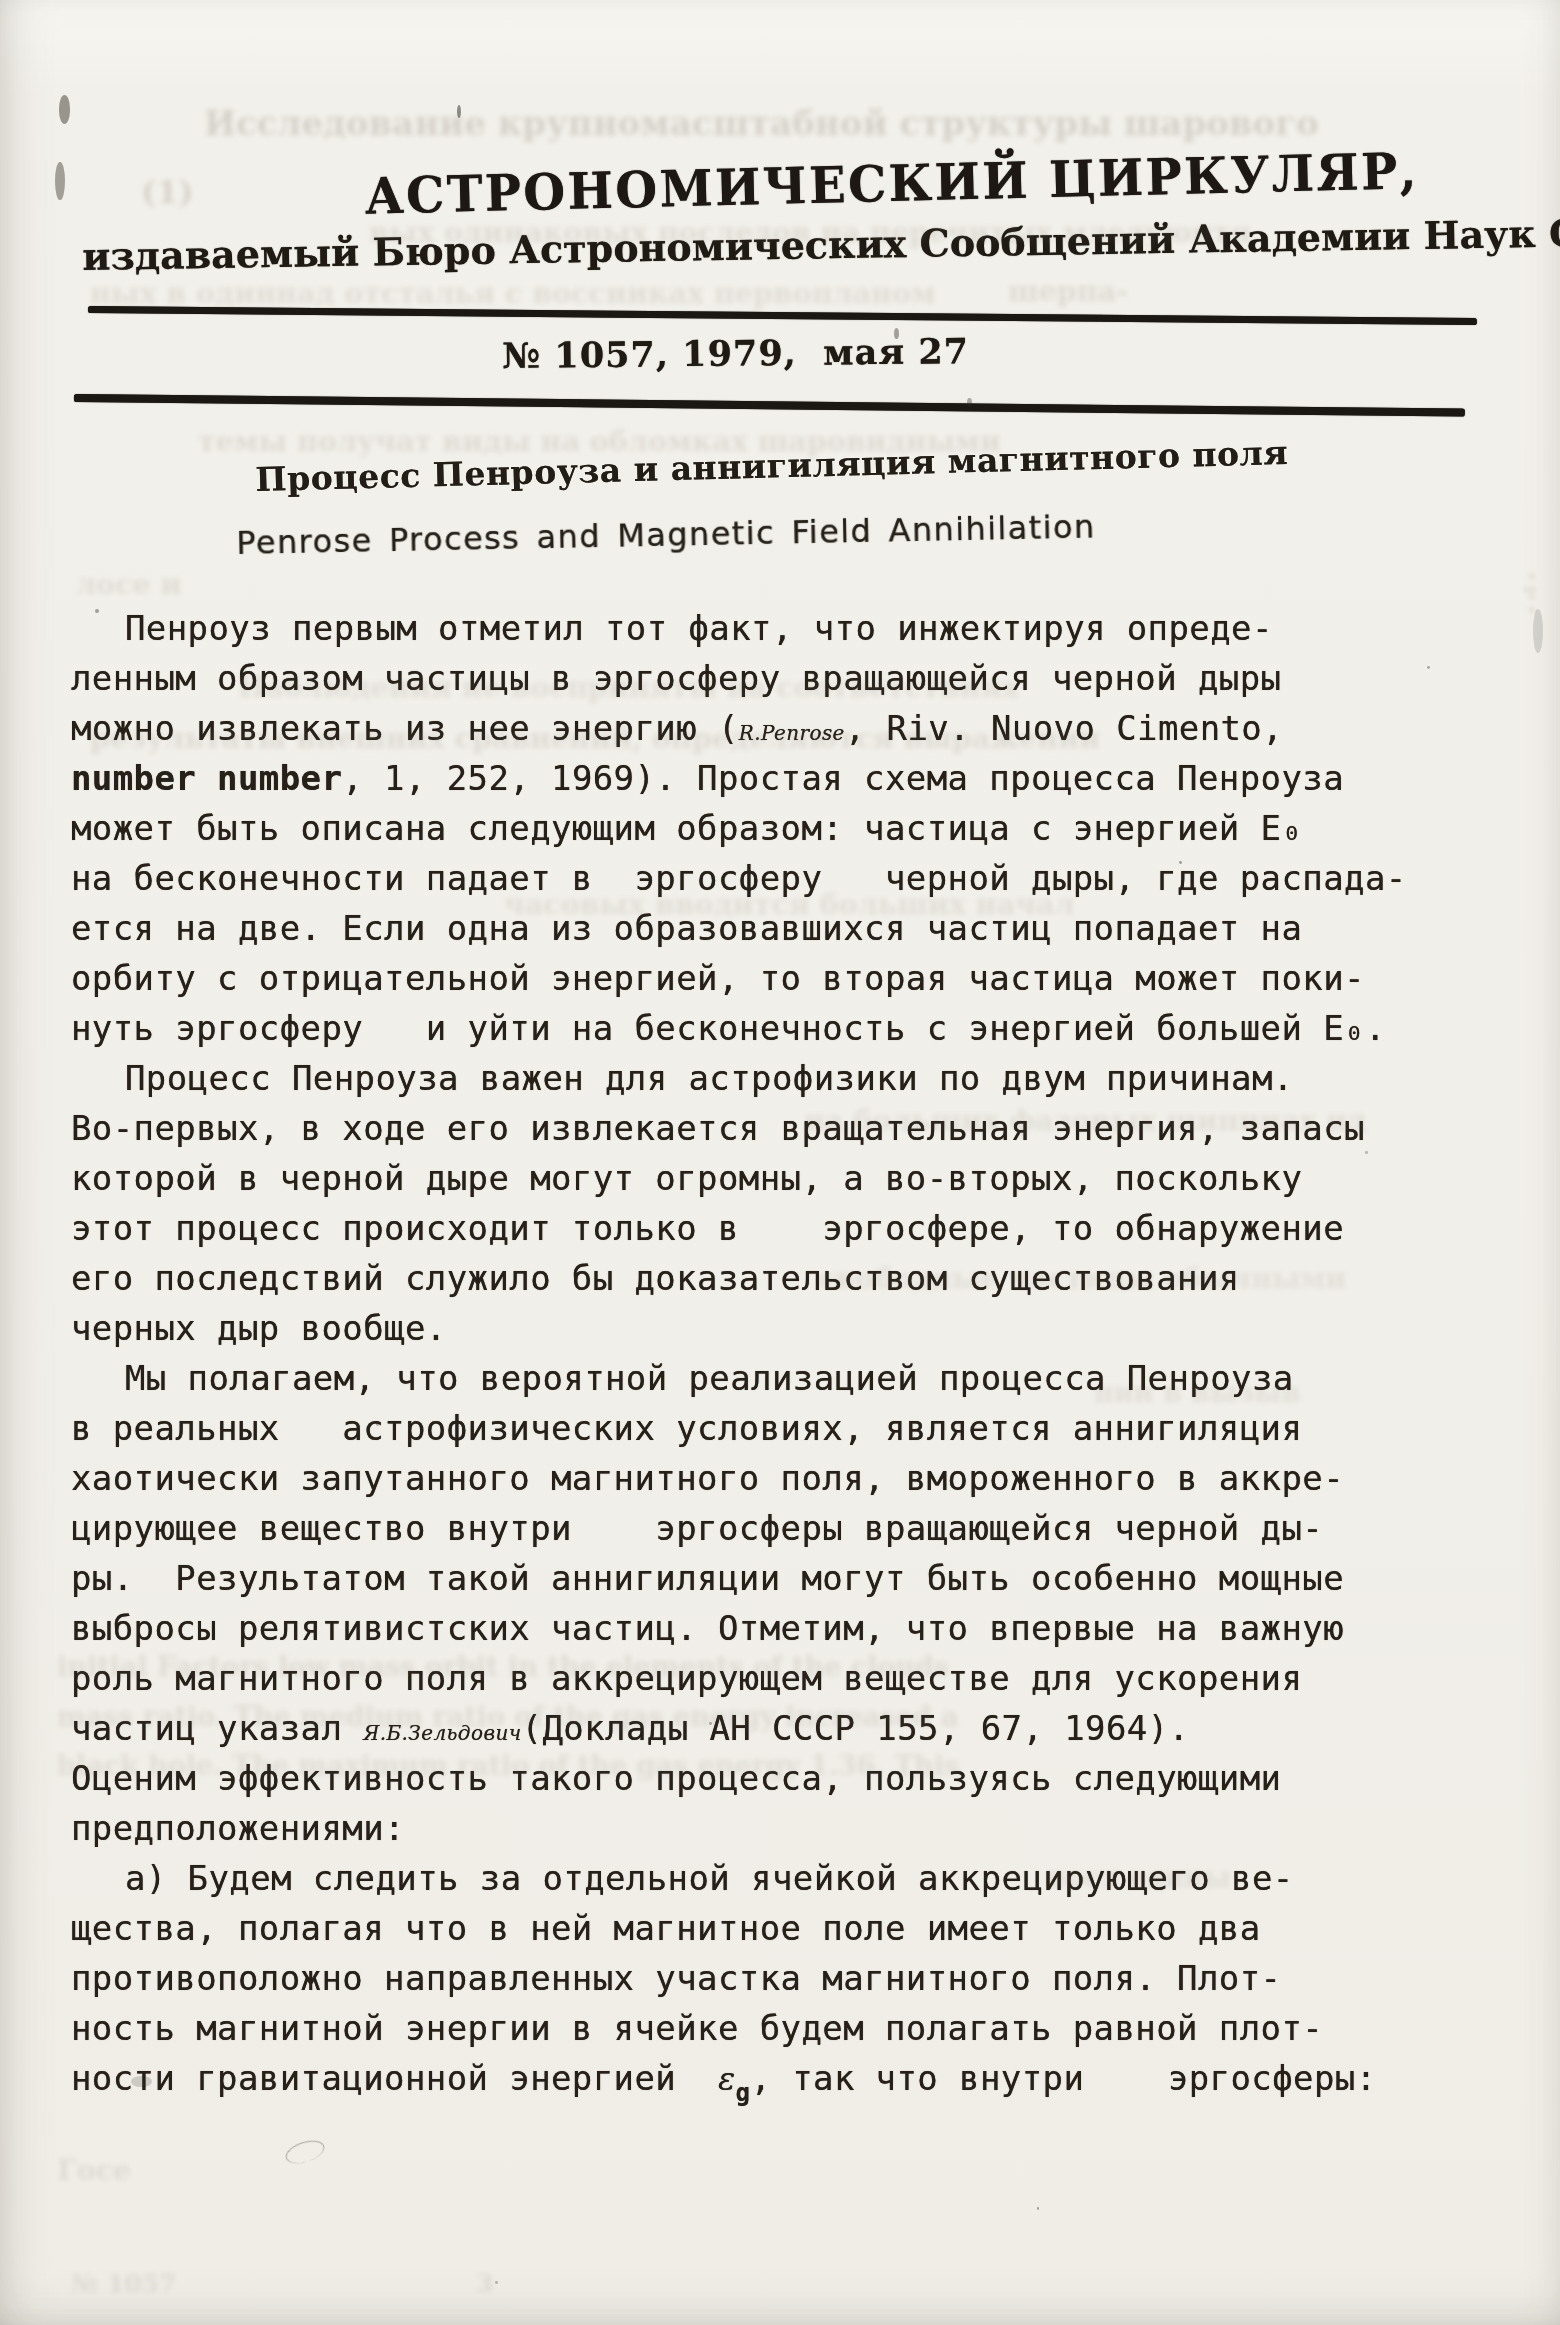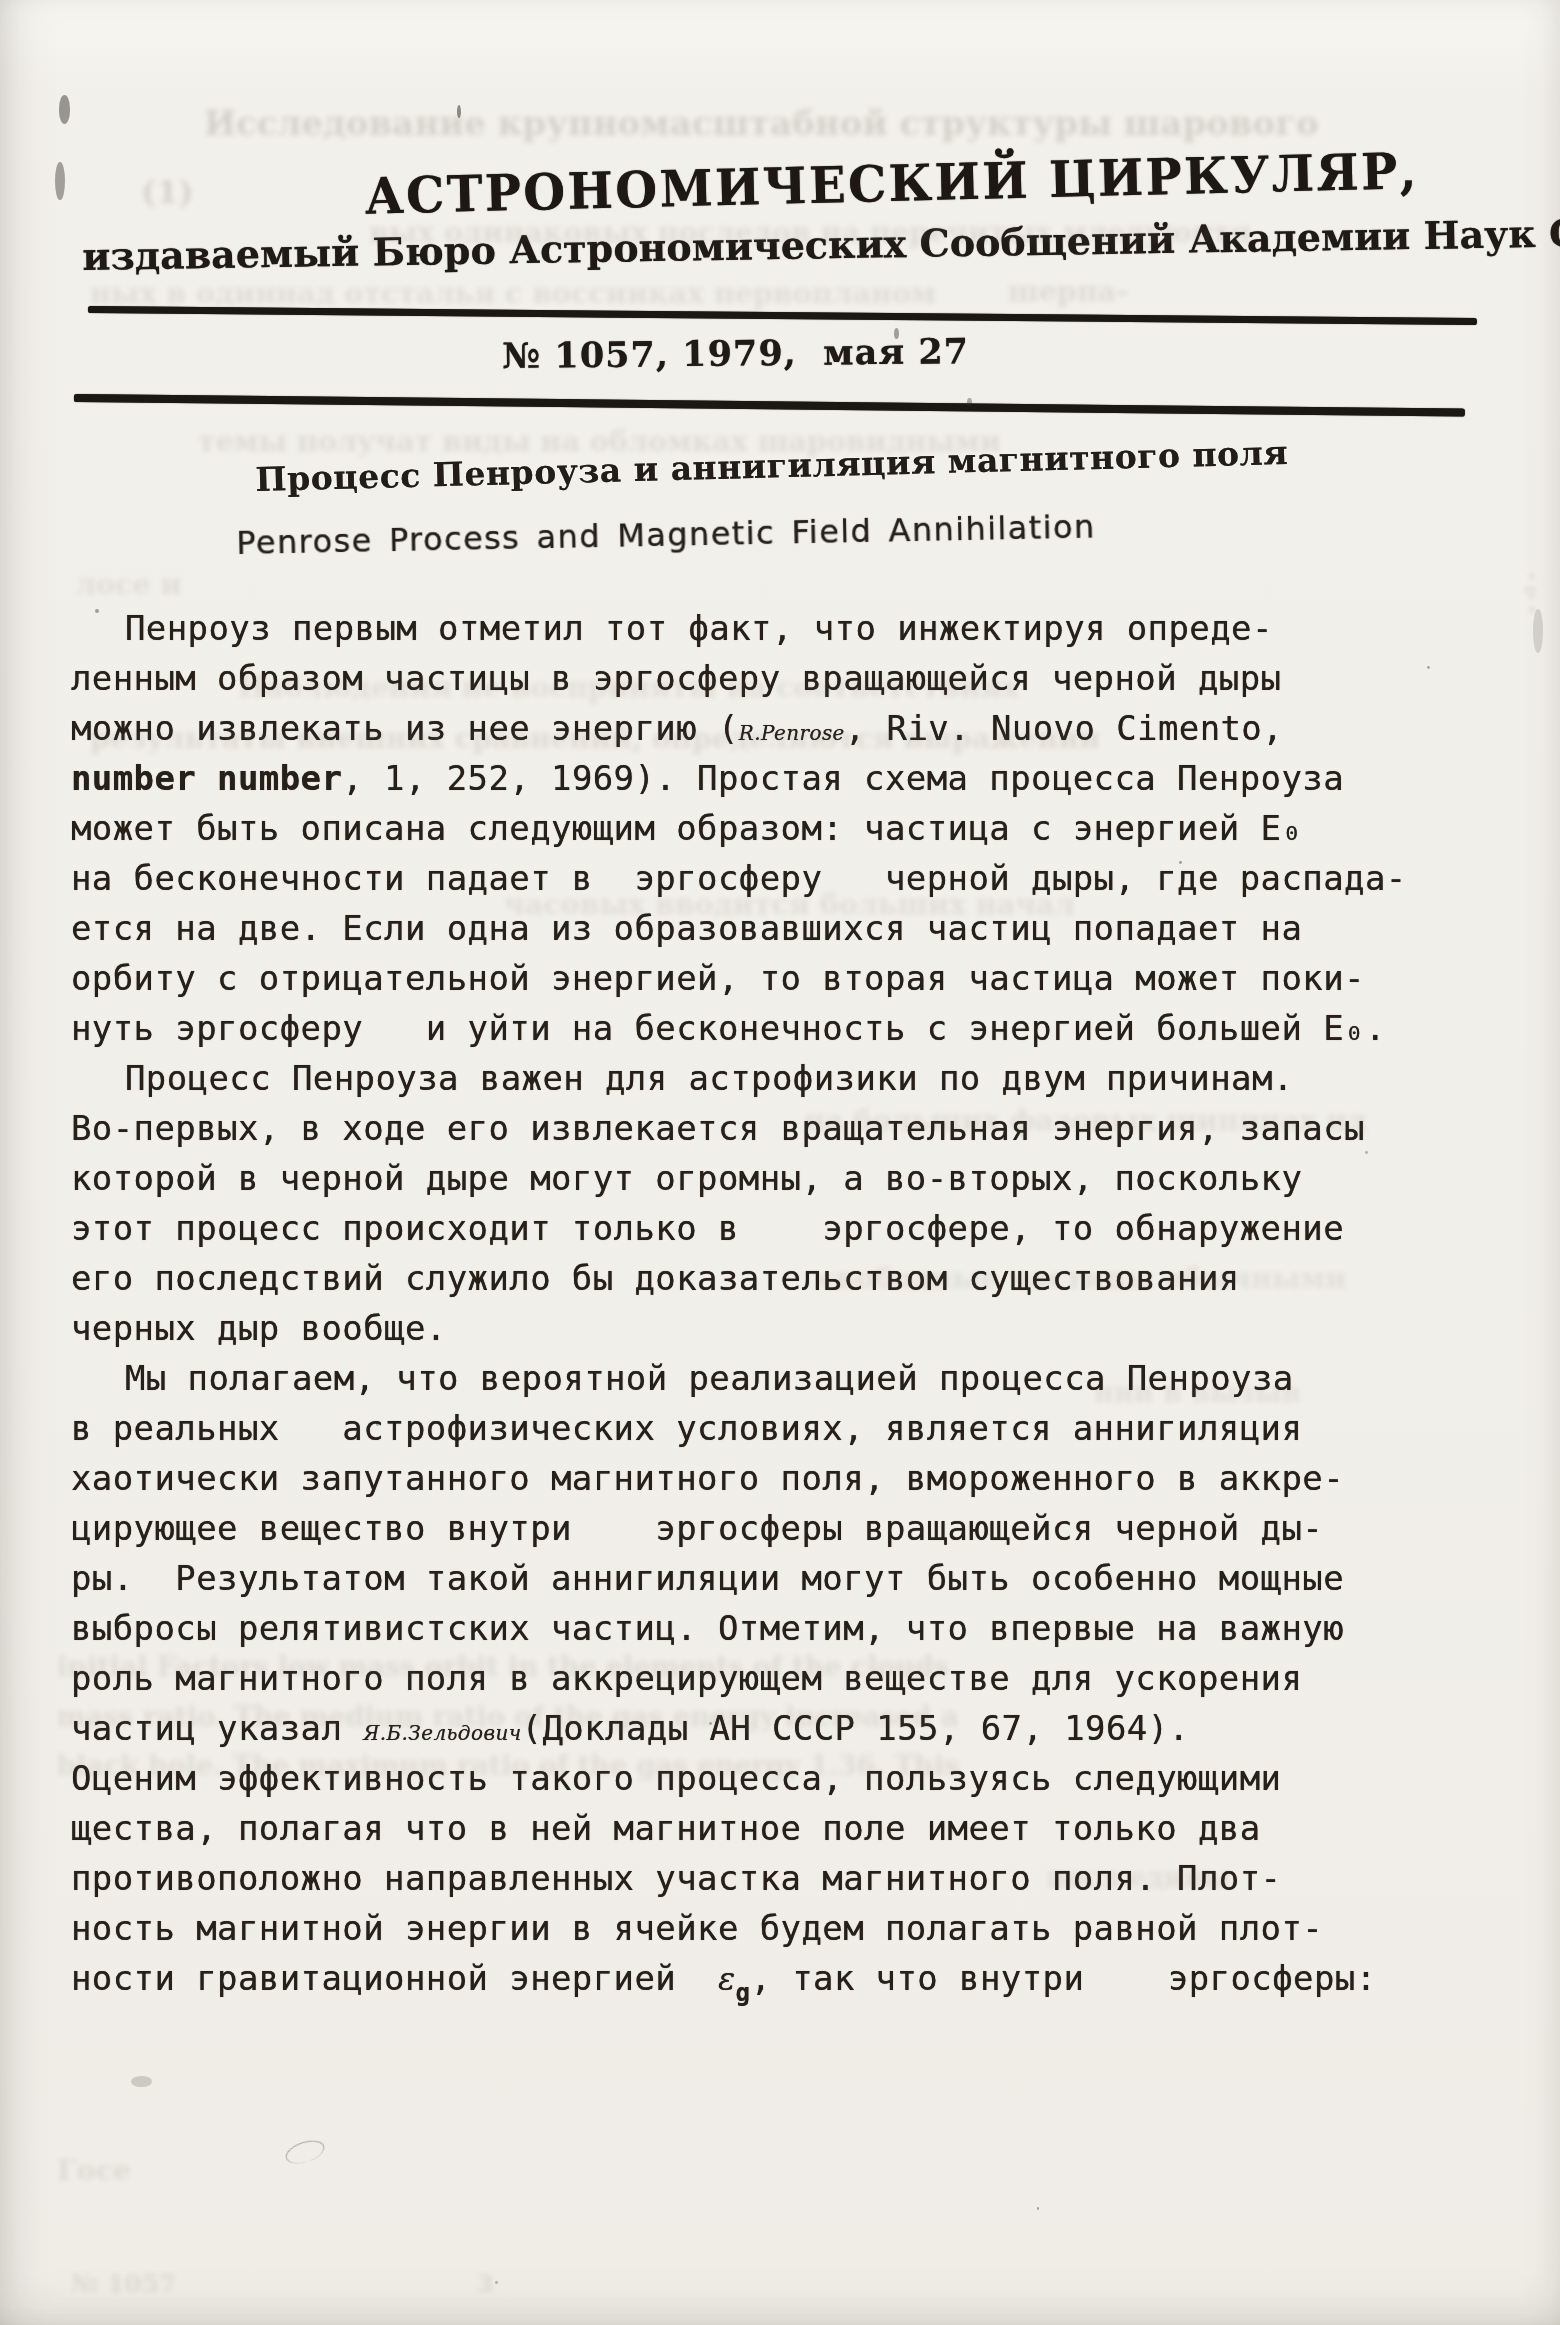--- a/index.html
+++ b/index.html
@@ -113,20 +113,22 @@
       <div class="line">черных дыр вообще.</div>
       <div class="line ind">Мы полагаем, что вероятной реализацией процесса Пенроуза</div>
       <div class="line">в реальных   астрофизических условиях, является аннигиляция</div>
       <div class="line">хаотически запутанного магнитного поля, вмороженного в аккре-</div>
       <div class="line">цирующее вещество внутри    эргосферы вращающейся черной ды-</div>
       <div class="line">ры.  Результатом такой аннигиляции могут быть особенно мощные</div>
       <div class="line">выбросы релятивистских частиц. Отметим, что впервые на важную</div>
       <div class="line">роль магнитного поля в аккрецирующем веществе для ускорения</div>
       <div class="line"><span>частиц указал </span><span class="it">Я.Б.Зельдович</span><span>(Доклады АН СССР 155, 67, 1964).</span></div>
       <div class="line">Оценим эффективность такого процесса, пользуясь следующими</div>
+      <div class="line">предположениями:</div>
+      <div class="line ind">а) Будем следить за отдельной ячейкой аккрецирующего ве-</div>
       <div class="line">щества, полагая что в ней магнитное поле имеет только два</div>
       <div class="line">противоположно направленных участка магнитного поля. Плот-</div>
       <div class="line">ность магнитной энергии в ячейке будем полагать равной плот-</div>
       <div class="line"><span>ности гравитационной энергией  </span><span class="eps">ε</span><span class="ssub">g</span><span>, так что внутри    эргосферы:</span></div>
     </div>
 
     <div id="artifacts">
         <div class="bleed" style="left: 204px; top: 103px; font-size: 34px; opacity: 0.22;">Исследование крупномасштабной структуры шарового</div>
         <div class="bleed" style="left: 141px; top: 173px; font-size: 32px; opacity: 0.2;">(1)</div>
         <div class="bleed" style="left: 369px; top: 215px; font-size: 28.5px; opacity: 0.14;">вых одинаковых последов на перечитых мледуюнтя</div>

